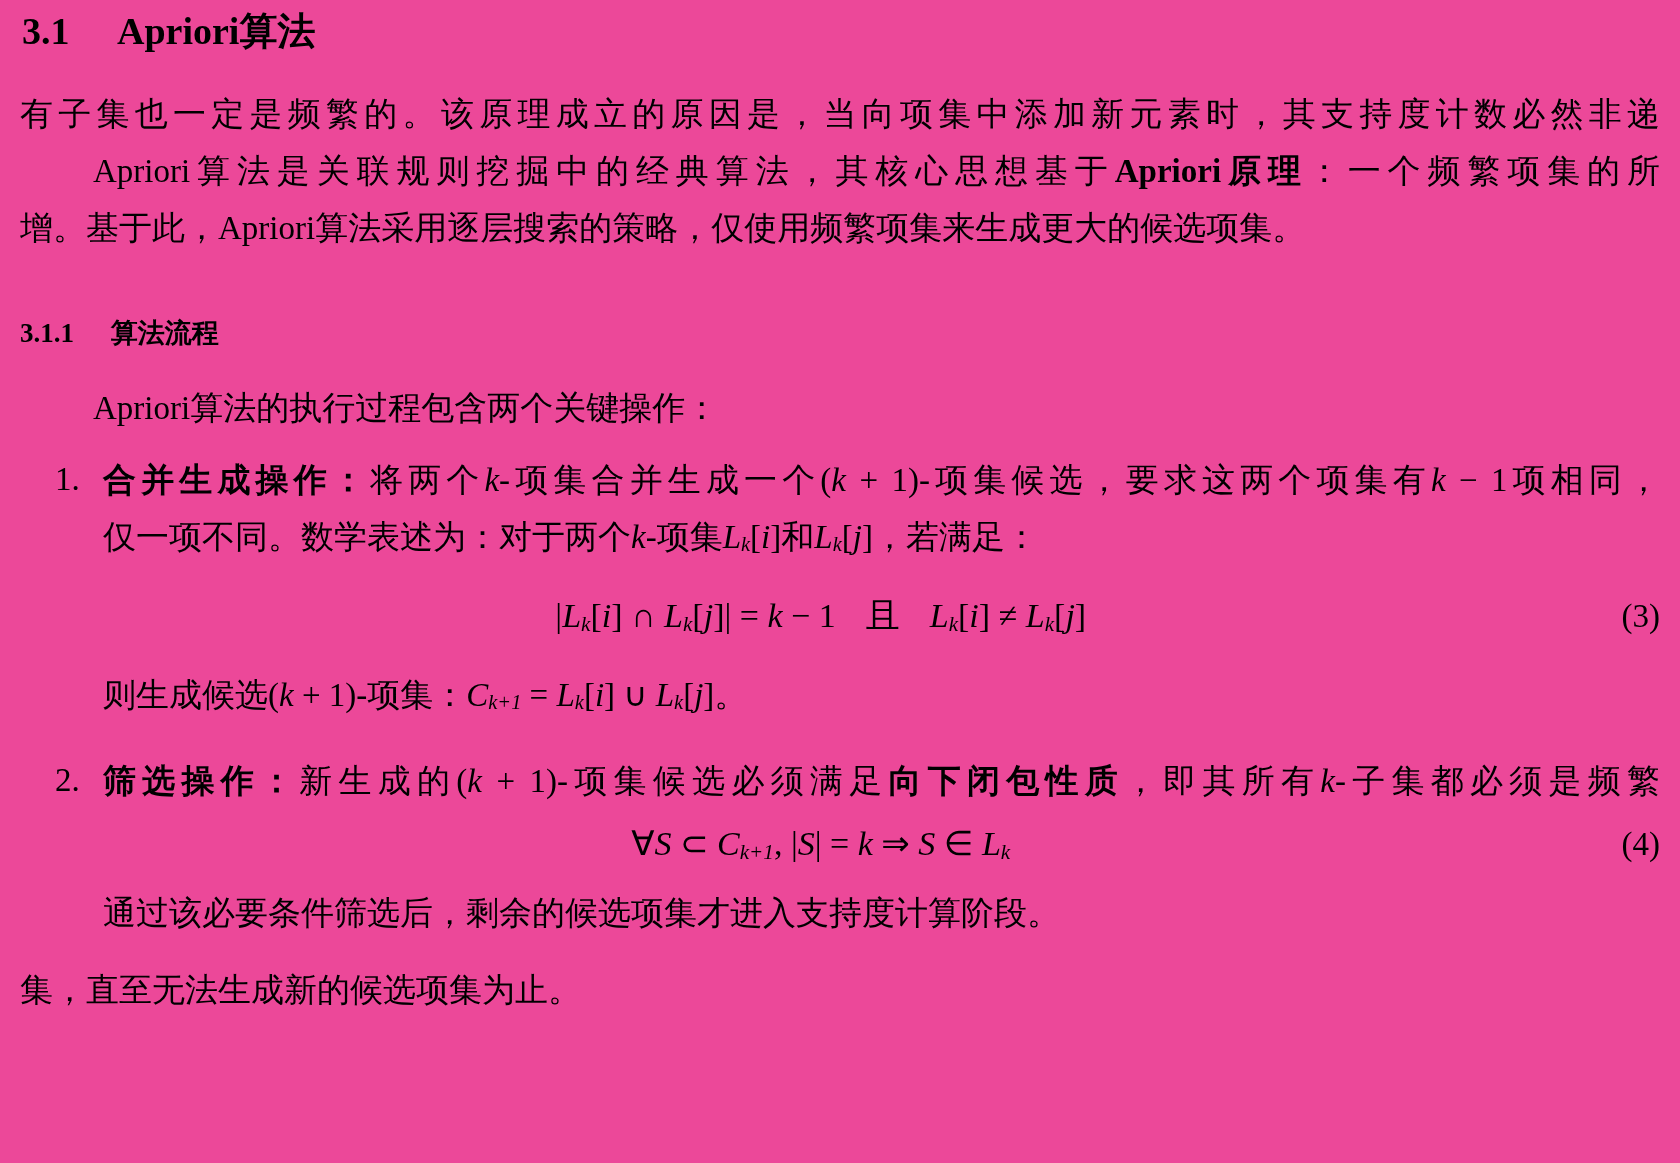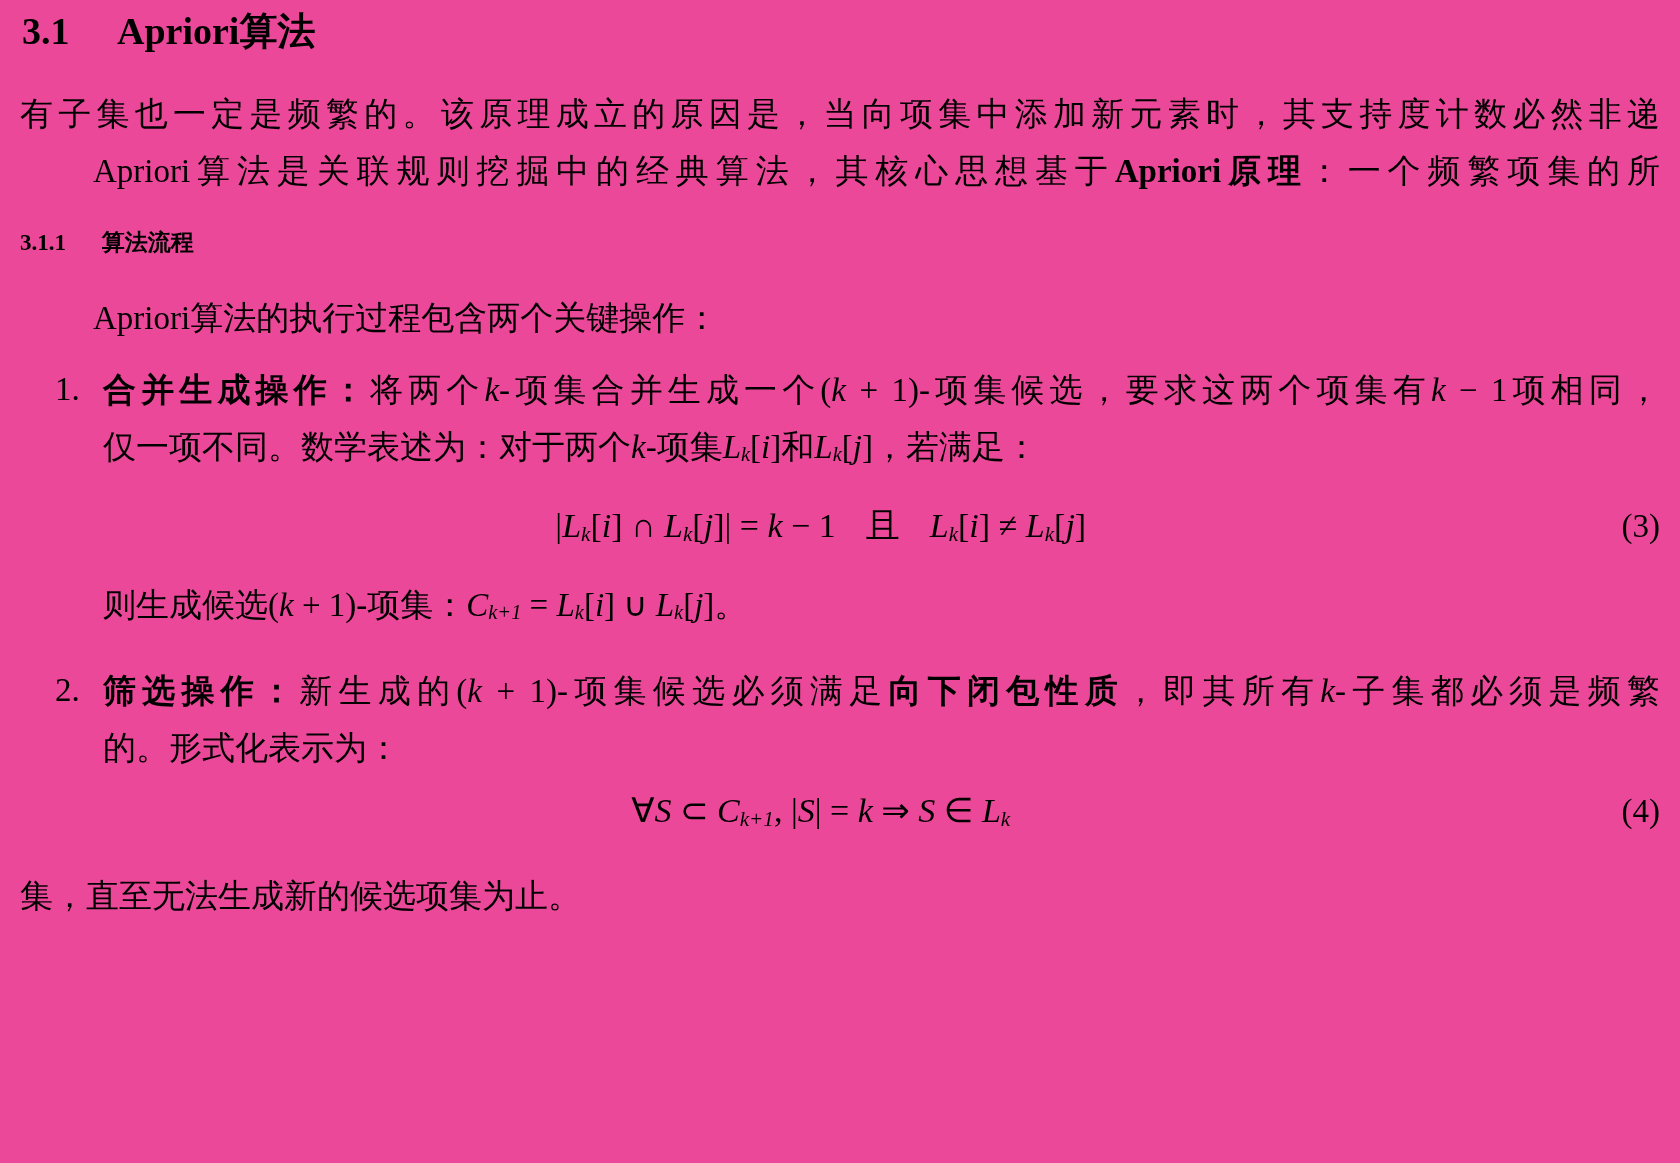--- a/index.html
+++ b/index.html
@@ -16,23 +16,23 @@
     line-height:57px;
     overflow:hidden;
   }
   h1 {
     font-size:38px; line-height:46px;
     font-weight:bold;
     margin:2px 0 0 2px;
   }
   h1 .h-title { margin-left:38px; }
   h2 {
-    font-size:23px; line-height:40px;
+    font-size:27px; line-height:40px;
     font-weight:bold;
-    margin:22px 0 0 0;
+    margin:56px 0 0 0;
   }
   h2 .h-title { margin-left:30px; font-family:"Liberation Sans", sans-serif; }
   .para { margin:0; }
   .intro { margin-top:32px; }
   .line { }
   .just { text-align:justify; text-align-last:justify; }
   .indent { text-indent:73px; }
   .lead { margin-top:27px; }
   .list-item { position:relative; padding-left:83px; }
   .item1 { margin-top:14px; }
@@ -61,20 +61,21 @@
 <div class="page">
 
   <h1>
     <span class="h-num">3.1</span>
     <span class="h-title">Apriori算法</span>
   </h1>
 
   <div class="para intro">
     <div class="line just"><span>有子集也一定是频繁的。该原理成立的原因是，当向项集中添加新元素时，其支持度计数必然非递</span></div>
     <div class="line just indent"><span>Apriori算法是关联规则挖掘中的经典算法，其核心思想基于</span><span class="b">Apriori原理</span><span>：一个频繁项集的所</span></div>
+    <div class="line"><span>增。基于此，Apriori算法采用逐层搜索的策略，仅使用频繁项集来生成更大的候选项集。</span></div>
   </div>
 
   <h2>
     <span class="h-num">3.1.1</span>
     <span class="h-title">算法流程</span>
   </h2>
 
   <div class="line indent lead"><span>Apriori算法的执行过程包含两个关键操作：</span></div>
 
   <div class="list-item item1">
@@ -84,24 +85,24 @@
     <div class="equation">
       <div class="eq-body"><span>|</span><span class="i">L</span><span class="i sub">k</span><span>[</span><span class="i">i</span><span>]</span><span> ∩ </span><span class="i">L</span><span class="i sub">k</span><span>[</span><span class="i">j</span><span>]</span><span>| = </span><span class="i">k</span><span> − 1</span><span class="conj">且</span><span class="i">L</span><span class="i sub">k</span><span>[</span><span class="i">i</span><span>]</span><span> ≠ </span><span class="i">L</span><span class="i sub">k</span><span>[</span><span class="i">j</span><span>]</span></div>
       <div class="eq-no">(3)</div>
     </div>
     <div class="line"><span>则生成候选(</span><span class="i">k</span><span> + 1)-项集：</span><span class="i">C</span><span class="i sub">k+1</span><span> = </span><span class="i">L</span><span class="i sub">k</span><span>[</span><span class="i">i</span><span>]</span><span> ∪ </span><span class="i">L</span><span class="i sub">k</span><span>[</span><span class="i">j</span><span>]</span><span>。</span></div>
   </div>
 
   <div class="list-item item2">
     <span class="item-num">2.</span>
     <div class="line just"><span class="h">筛选操作：</span><span>新生成的(</span><span class="i">k</span><span> + 1)-项集候选必须满足</span><span class="h">向下闭包性质</span><span>，即其所有</span><span class="i">k</span><span>-子集都必须是频繁</span></div>
-    <div class="line"><span>的。形式化表示为：</span></div>
     <div class="equation eq2">
       <div class="eq-body"><span>∀</span><span class="i">S</span><span> ⊂ </span><span class="i">C</span><span class="i sub">k+1</span><span>, |</span><span class="i">S</span><span>| = </span><span class="i">k</span><span> ⇒ </span><span class="i">S</span><span> ∈ </span><span class="i">L</span><span class="i sub">k</span></div>
       <div class="eq-no">(4)</div>
     </div>
+    <div class="line after-line"><span>通过该必要条件筛选后，剩余的候选项集才进入支持度计算阶段。</span></div>
   </div>
 
   <div class="para closing">
     <div class="line"><span>集，直至无法生成新的候选项集为止。</span></div>
   </div>
 
 </div>
 
 </body></html>

